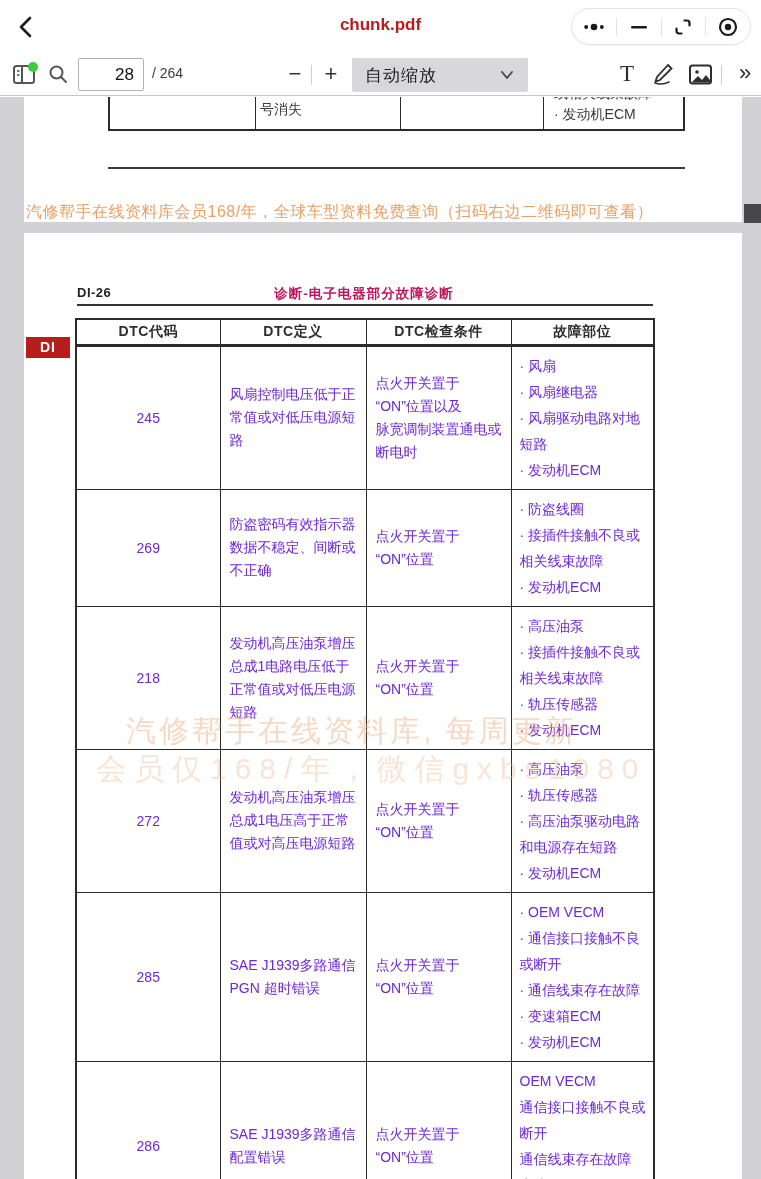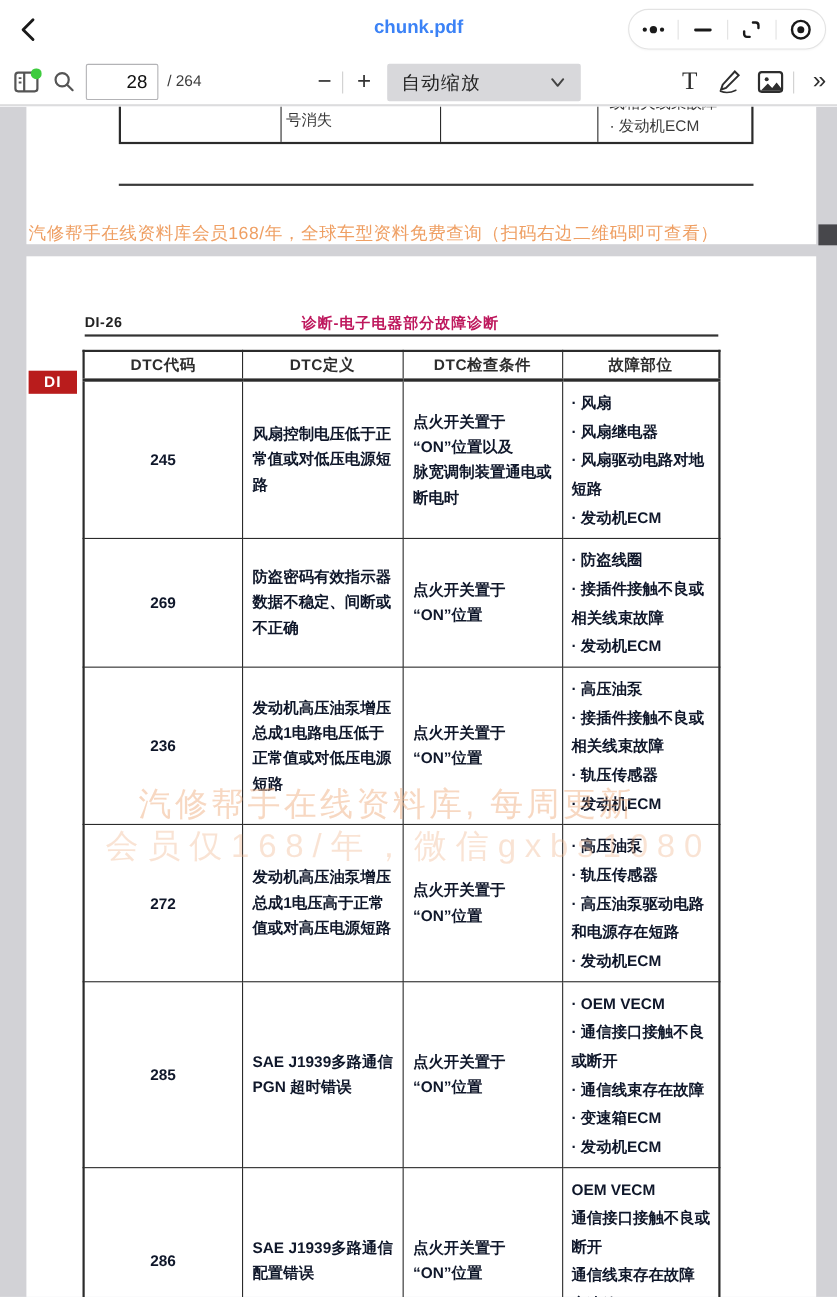--- a/index.html
+++ b/index.html
@@ -3,21 +3,21 @@
 <meta charset="utf-8">
 <style>
   * { margin:0; padding:0; box-sizing:border-box; }
   html,body { width:761px; height:1179px; overflow:hidden;
     font-family:"Liberation Sans","DejaVu Sans",sans-serif; background:#fff; }
 
   
   .titlebar { position:absolute; left:0; top:0; width:761px; height:52px; background:#fff; }
   .back-btn { position:absolute; left:12px; top:13px; width:28px; height:28px; cursor:pointer; }
   .doc-title { position:absolute; left:0; top:15px; width:761px; text-align:center;
-    font-size:17px; font-weight:600; color:#3b82f6; }
+    font-size:17px; font-weight:600; color:#b91c1c; }
   .capsule { position:absolute; right:10px; top:8px; width:180px; height:37px;
     border:1px solid #e3e3e3; border-radius:19px; background:#fff;
     display:flex; align-items:center; justify-content:space-evenly;
     box-shadow:0 1px 2px rgba(0,0,0,.04); }
   .capsule .sep { width:1px; height:18px; background:#e2e2e2; }
   .cap-ic { width:24px; height:24px; display:flex; align-items:center; justify-content:center; cursor:pointer; }
 
   
   .toolbar { position:absolute; left:0; top:52px; width:761px; height:44px; background:#fff;
     border-bottom:1px solid #c6c6c8; }
@@ -66,21 +66,21 @@
     font-size:13.5px; font-weight:700; color:#be185d; letter-spacing:1px; }
   .title-rule { position:absolute; left:53px; top:71px; width:576px; height:2px; background:#333; }
   .di-tab { position:absolute; left:2px; top:104px; width:44px; height:21px; background:#b91c1c;
     color:#fff; font-size:14px; font-weight:700; text-align:center; line-height:21px; letter-spacing:1px; }
 
   table.dtc { position:absolute; left:51px; top:85px; width:578px;
     border-collapse:collapse; table-layout:fixed; }
   table.dtc col.c1 { width:144px; } table.dtc col.c2 { width:146px; }
   table.dtc col.c3 { width:145px; } table.dtc col.c4 { width:143px; }
   table.dtc th, table.dtc td { border:1px solid #2b2b2b; vertical-align:middle;
-    font-weight:700; color:#0f172a; font-size:14px; }
+    font-weight:400; color:#6d28d9; font-size:14px; }
   table.dtc { border:2px solid #2b2b2b; }
   table.dtc th { height:26px; font-size:14px; font-weight:600; color:#2e2e2e;
     letter-spacing:.5px; border-bottom:3px solid #2b2b2b; }
   td.code { text-align:center; }
   td.def, td.cond, td.parts { padding:6px 7px 6px 9px; line-height:23px; }
   td.parts { line-height:26px; padding-left:8px; }
   .pre { white-space:pre-line; }
   tr.r245 { height:133px; } tr.r269 { height:105px; } tr.r271 { height:127px; }
   tr.r272 { height:128px; } tr.r285 { height:147px; } tr.r286 { height:157px; }
 
@@ -241,21 +241,21 @@
       <tr class="r269">
         <td class="code">269</td>
         <td class="def">防盗密码有效指示器数据不稳定、间断或不正确</td>
         <td class="cond pre">点火开关置于
 “ON”位置</td>
         <td class="parts pre">· 防盗线圈
 · 接插件接触不良或相关线束故障
 · 发动机ECM</td>
       </tr>
       <tr class="r271">
-        <td class="code">236</td>
+        <td class="code">218</td>
         <td class="def">发动机高压油泵增压总成1电路电压低于正常值或对低压电源短路</td>
         <td class="cond pre">点火开关置于
 “ON”位置</td>
         <td class="parts pre">· 高压油泵
 · 接插件接触不良或相关线束故障
 · 轨压传感器
 · 发动机ECM</td>
       </tr>
       <tr class="r272">
         <td class="code">272</td>

